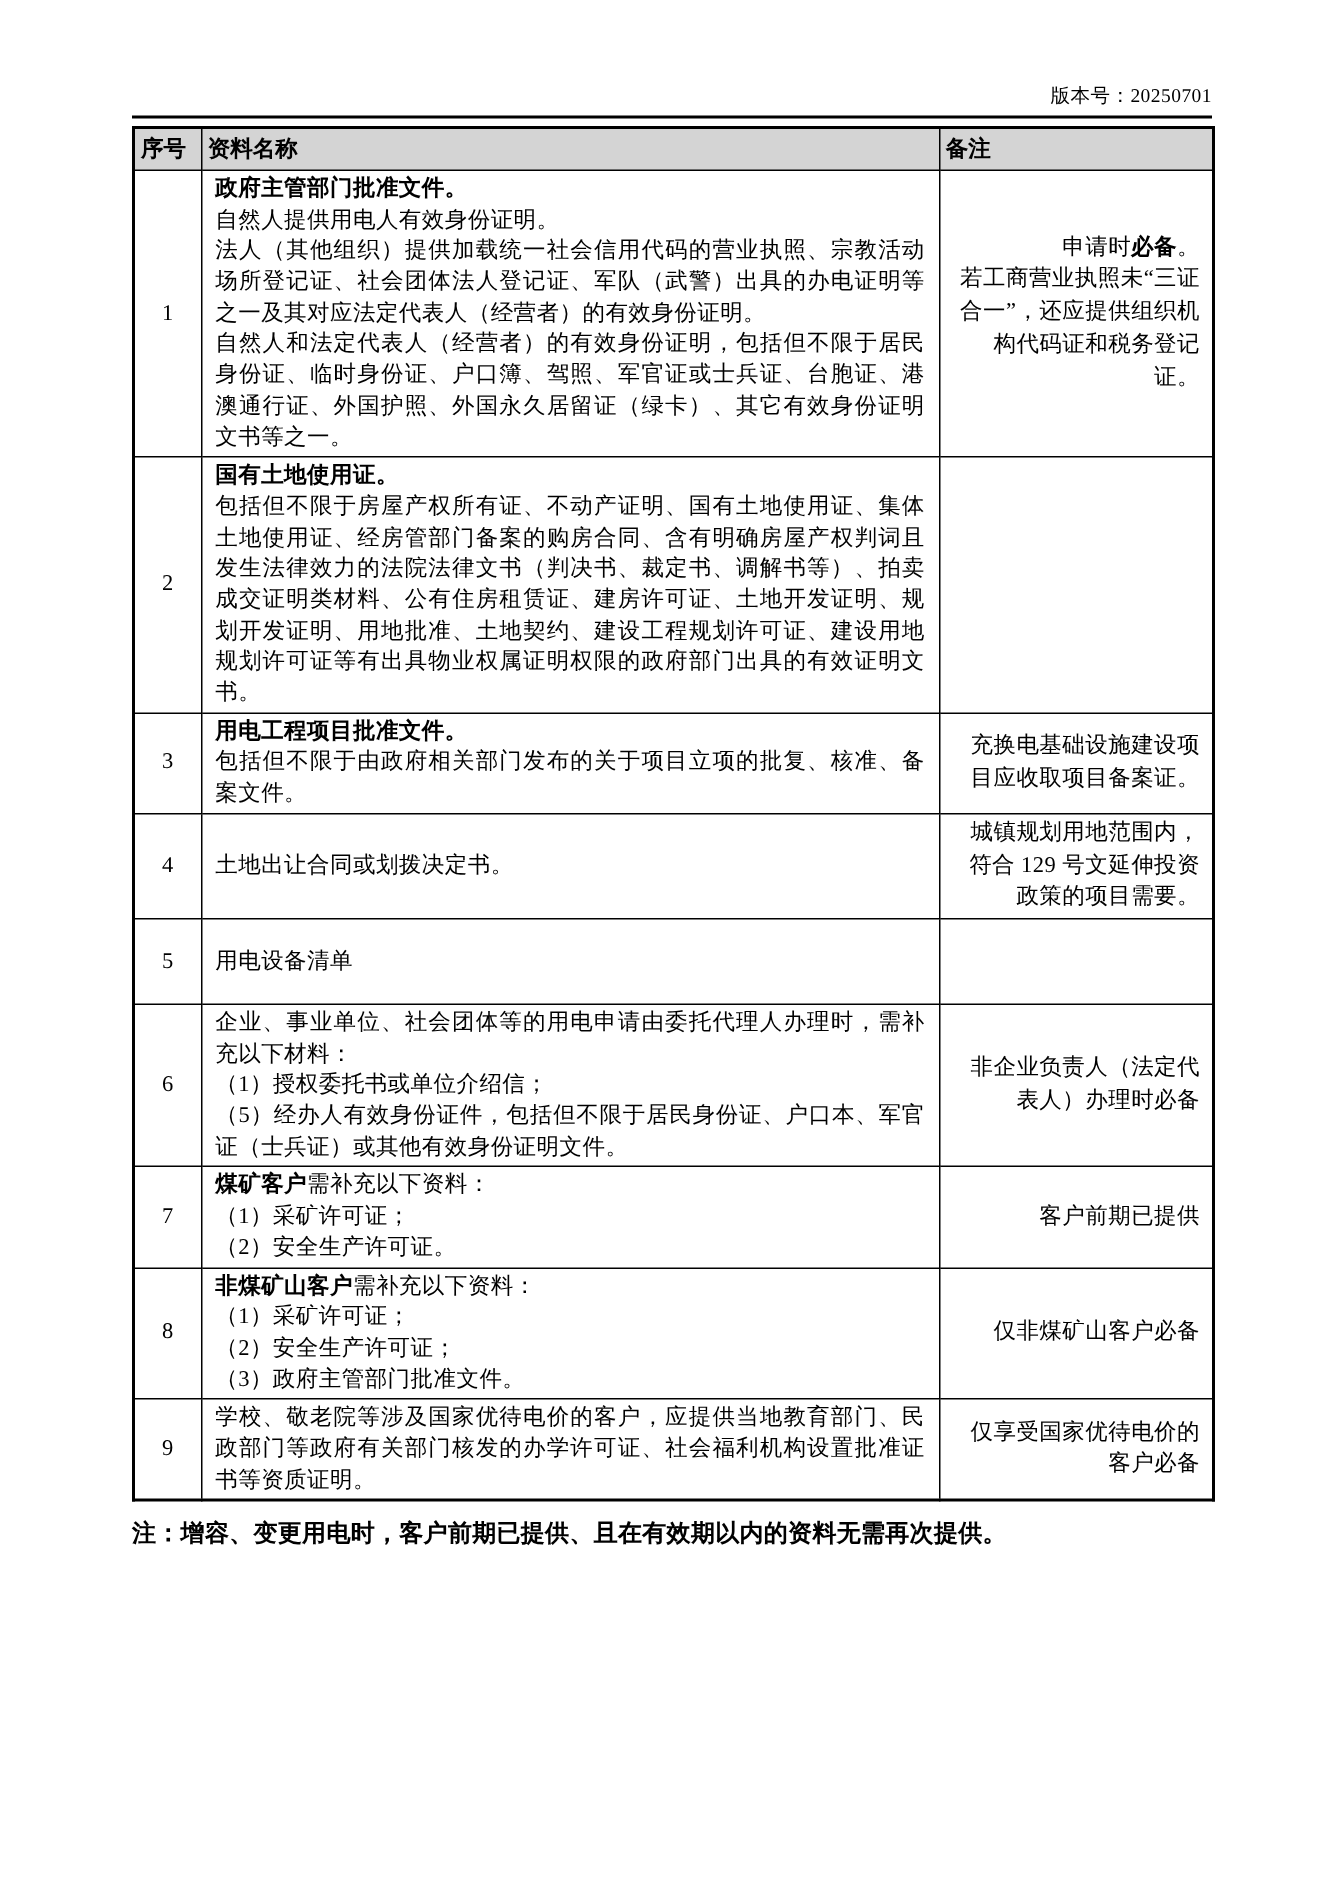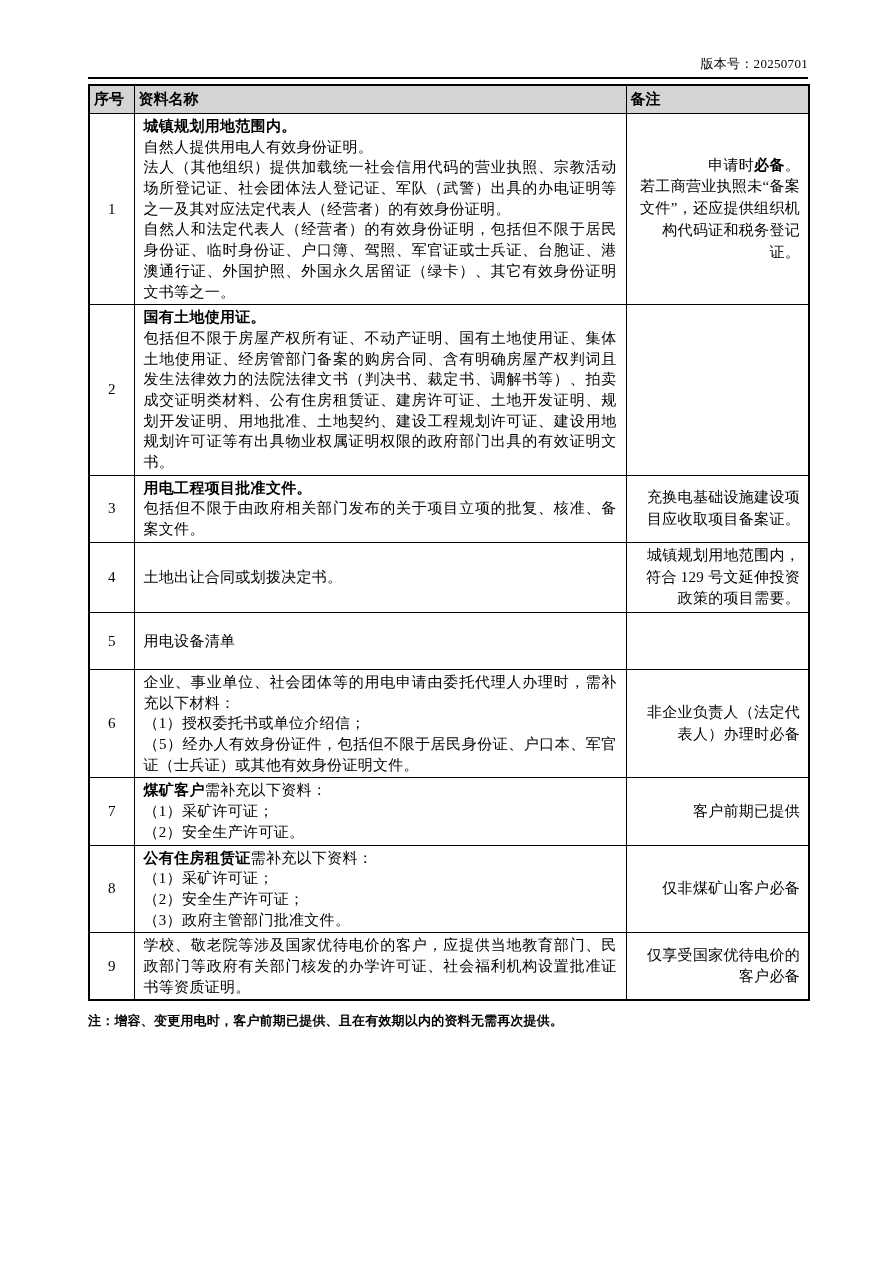--- a/index.html
+++ b/index.html
@@ -89,21 +89,21 @@
   tbody tr:nth-child(4) { height: 60px; }
   tbody tr:nth-child(5) { height: 57px; }
   tbody tr:nth-child(6) { height: 106px; }
   tbody tr:nth-child(7) { height: 61px; }
   tbody tr:nth-child(8) { height: 82px; }
   tbody tr:nth-child(9) { height: 66px; }
   .footnote {
     margin-top: 11px;
     font-family: Liberation Sans, sans-serif;
     font-weight: bold;
-    font-size: 13px;
+    font-size: 16px;
     letter-spacing: 0.2px;
   }
 </style>
 </head>
 <body>
 
 <div class="page">
 
   <div class="version">版本号：20250701</div>
   <hr class="top-rule">
@@ -120,28 +120,28 @@
       <tr>
         <th>序号</th>
         <th>资料名称</th>
         <th>备注</th>
       </tr>
     </thead>
     <tbody>
         <tr>
           <td class="col-no">1</td>
           <td class="col-name">
-            <div><span class="bold">城镇规划用地范围内。</span></div>
+            <div><span class="bold">政府主管部门批准文件。</span></div>
             <div><span>自然人提供用电人有效身份证明。</span></div>
             <div><span>法人（其他组织）提供加载统一社会信用代码的营业执照、宗教活动场所登记证、社会团体法人登记证、军队（武警）出具的办电证明等之一及其对应法定代表人（经营者）的有效身份证明。</span></div>
             <div><span>自然人和法定代表人（经营者）的有效身份证明，包括但不限于居民身份证、临时身份证、户口簿、驾照、军官证或士兵证、台胞证、港澳通行证、外国护照、外国永久居留证（绿卡）、其它有效身份证明文书等之一。</span></div>
           </td>
           <td class="col-remark">
             <div><span>申请时</span><span class="bold">必备</span><span>。</span></div>
-            <div><span>若工商营业执照未“备案文件”，还应提供组织机构代码证和税务登记证。</span></div>
+            <div><span>若工商营业执照未“三证合一”，还应提供组织机构代码证和税务登记证。</span></div>
           </td>
         </tr>
         <tr>
           <td class="col-no">2</td>
           <td class="col-name">
             <div><span class="bold">国有土地使用证。</span></div>
             <div><span>包括但不限于房屋产权所有证、不动产证明、国有土地使用证、集体土地使用证、经房管部门备案的购房合同、含有明确房屋产权判词且发生法律效力的法院法律文书（判决书、裁定书、调解书等）、拍卖成交证明类材料、公有住房租赁证、建房许可证、土地开发证明、规划开发证明、用地批准、土地契约、建设工程规划许可证、建设用地规划许可证等有出具物业权属证明权限的政府部门出具的有效证明文书。</span></div>
           </td>
           <td class="col-remark"></td>
         </tr>
@@ -189,21 +189,21 @@
             <div><span>（1）采矿许可证；</span></div>
             <div><span>（2）安全生产许可证。</span></div>
           </td>
           <td class="col-remark">
             <div><span>客户前期已提供</span></div>
           </td>
         </tr>
         <tr>
           <td class="col-no">8</td>
           <td class="col-name">
-            <div><span class="bold">公有住房租赁证</span><span>需补充以下资料：</span></div>
+            <div><span class="bold">非煤矿山客户</span><span>需补充以下资料：</span></div>
             <div><span>（1）采矿许可证；</span></div>
             <div><span>（2）安全生产许可证；</span></div>
             <div><span>（3）政府主管部门批准文件。</span></div>
           </td>
           <td class="col-remark">
             <div><span>仅非煤矿山客户必备</span></div>
           </td>
         </tr>
         <tr>
           <td class="col-no">9</td>

